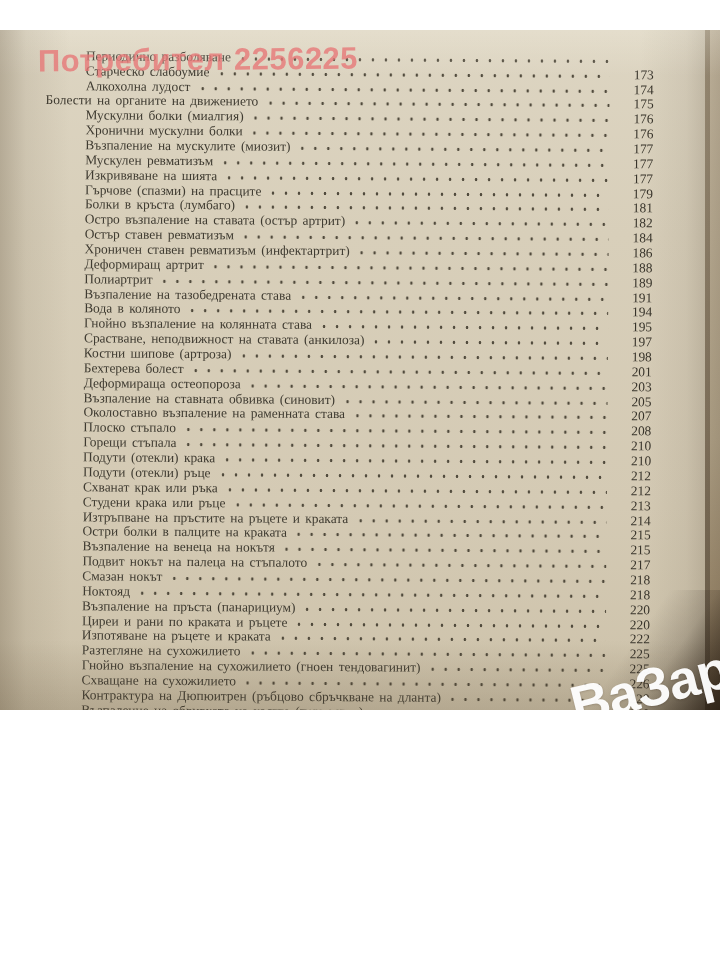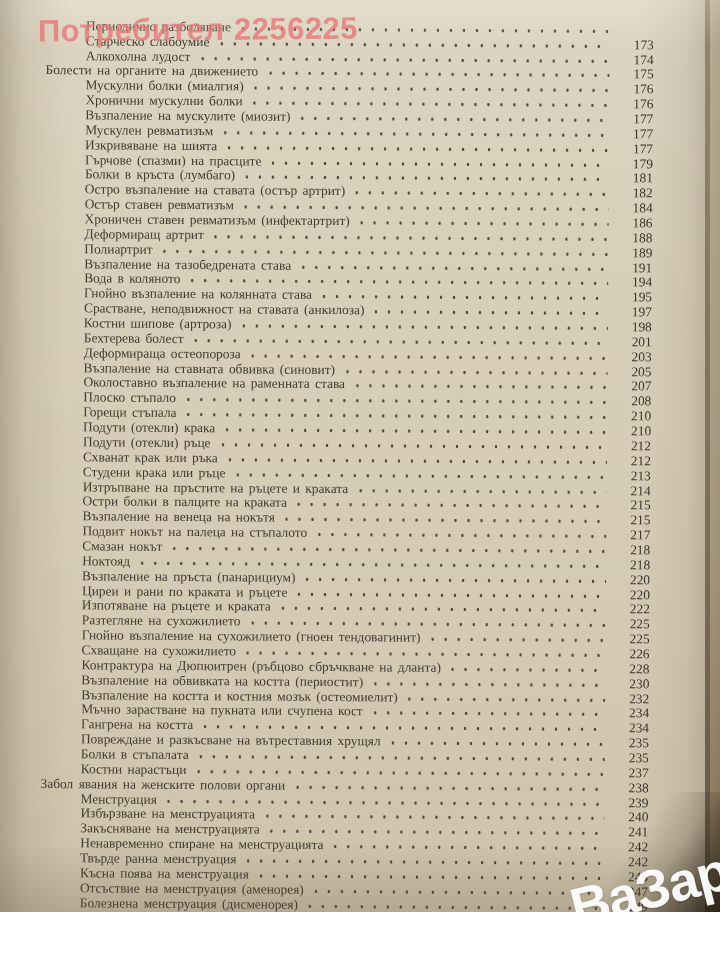--- a/index.html
+++ b/index.html
@@ -1,22 +1,23 @@
 <!DOCTYPE html>
 <html><head>
 <meta charset="utf-8">
 <style>
   html,body{margin:0;padding:0;}
   #page{
     position:relative;
-    width:720px;height:912px;
+    width:720px;height:680px;
     overflow:hidden;
     background:
       linear-gradient(180deg, #ddd5c2 0%, #d8cfba 30%, #d4cab4 70%, #cdc2aa 100%);
     font-family:"Liberation Serif", serif;
+    margin-top:30px;
   }
   
   .shade{position:absolute;inset:0;pointer-events:none;z-index:3;
     background:
       linear-gradient(90deg, rgba(95,80,58,.30) 0px, rgba(95,80,58,.10) 26px, rgba(95,80,58,0) 70px),
       linear-gradient(180deg, rgba(255,252,240,.22) 0px, rgba(255,252,240,0) 46px),
       linear-gradient(0deg, rgba(92,76,52,.22) 0px, rgba(92,76,52,0) 70px),
       linear-gradient(270deg, rgba(70,56,40,.26) 0px, rgba(70,56,40,.08) 34px, rgba(70,56,40,0) 80px);
   }
   .edge-line{position:absolute;top:0;right:10px;width:5px;height:100%;z-index:2;

